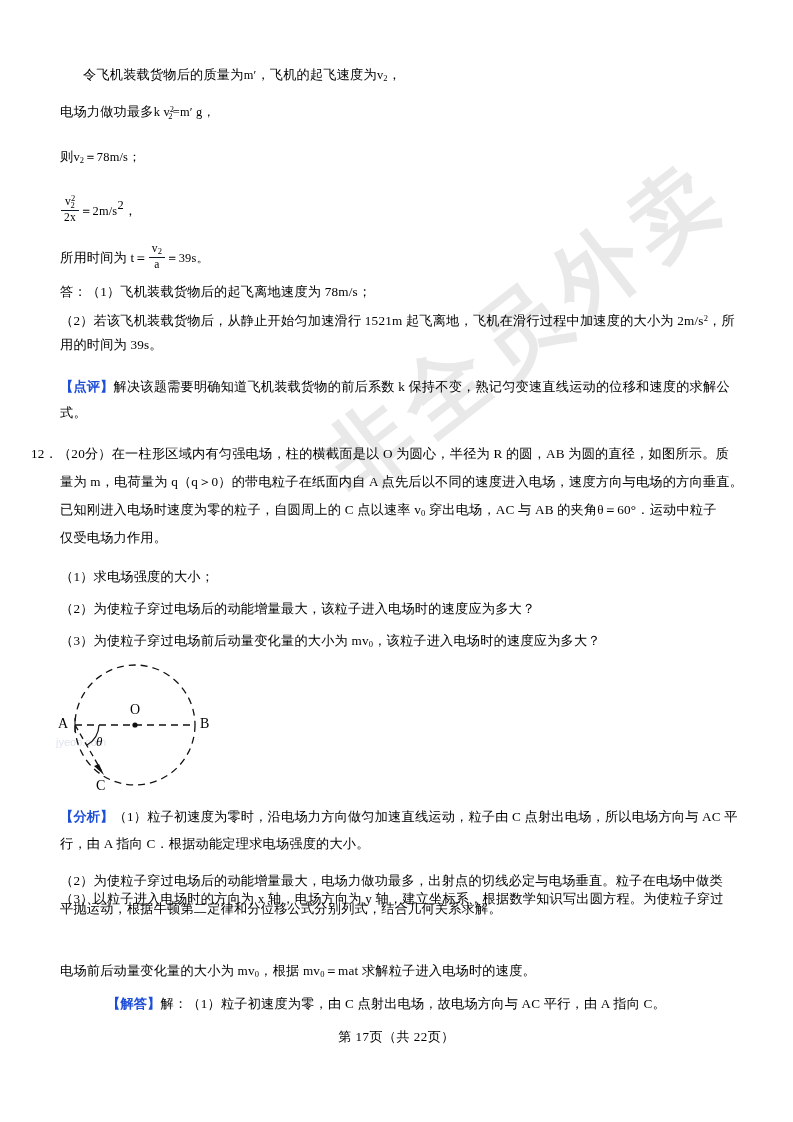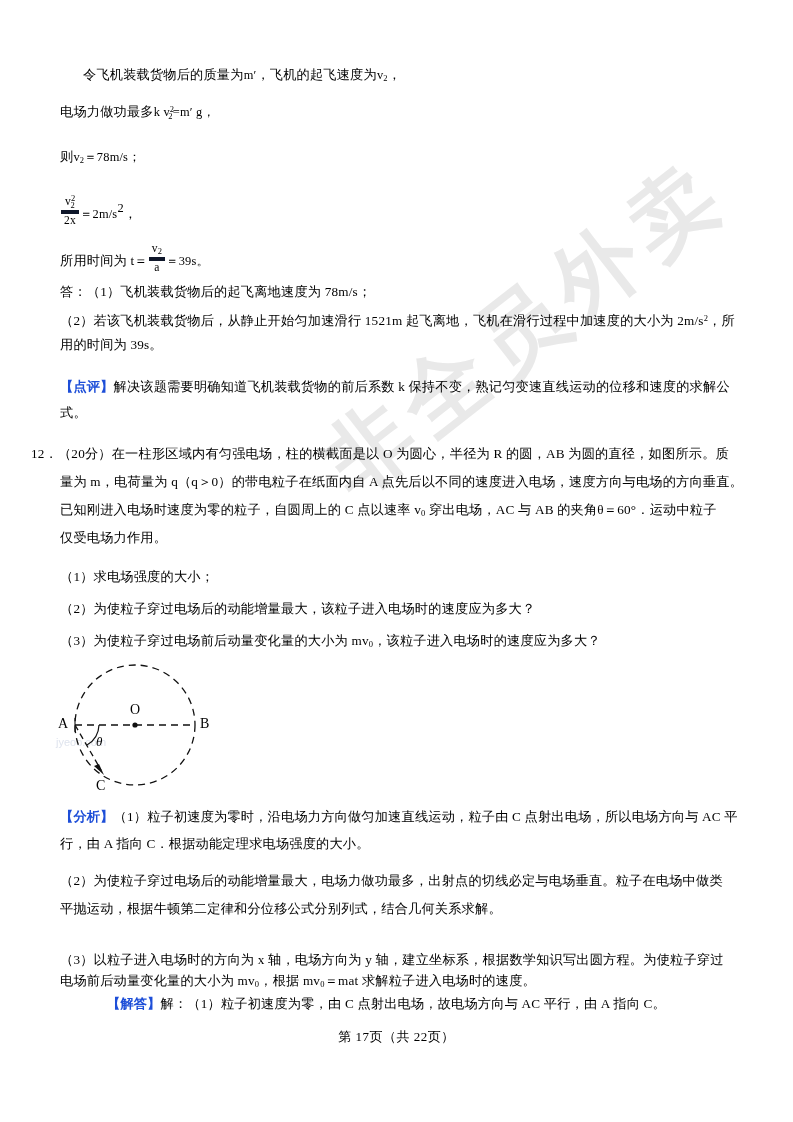--- a/index.html
+++ b/index.html
@@ -64,21 +64,21 @@
 
   .frac {
     display:inline-block;
     vertical-align:-0.48em;
     text-align:center;
     font-size:11.5px;
     line-height:1.08;
     margin:0 1px;
   }
   .frac .num { display:block; padding:0 3px; }
-  .frac .den { display:block; padding:0 3px; border-top:4px solid #0f172a; }
+  .frac .den { display:block; padding:0 3px; border-top:1px solid #0f172a; }
 
   
   .diagram {
     position:absolute;
     left:52px; top:652px;
     width:220px; height:160px;
     z-index:2;
   }
   .diagram svg { display:block; }
   .dlabel {
@@ -161,22 +161,22 @@
     </div>
 
     <div class="ln" style="left:60px; top:808px;">
       <span class="mark">【分析】</span><span>（1）粒子初速度为零时，沿电场力方向做匀加速直线运动，粒子由 C 点射出电场，所以电场方向与 AC 平</span>
     </div>
     <div class="ln" style="left:60px; top:835px;">行，由 A 指向 C．根据动能定理求电场强度的大小。</div>
 
     <div class="ln" style="left:60px; top:872px;">（2）为使粒子穿过电场后的动能增量最大，电场力做功最多，出射点的切线必定与电场垂直。粒子在电场中做类</div>
     <div class="ln" style="left:60px; top:900px;font-family:Liberation Serif, serif;">平抛运动，根据牛顿第二定律和分位移公式分别列式，结合几何关系求解。</div>
 
-    <div class="ln" style="left:60px; top:951px;">（3）以粒子进入电场时的方向为 x 轴，电场方向为 y 轴，建立坐标系，根据数学知识写出圆方程。为使粒子穿过</div>
-    <div class="ln" style="left:60px; top:962px;margin-top:10px;">
+    <div class="ln" style="left:60px; top:890px;">（3）以粒子进入电场时的方向为 x 轴，电场方向为 y 轴，建立坐标系，根据数学知识写出圆方程。为使粒子穿过</div>
+    <div class="ln" style="left:60px; top:962px;">
       <span>电场前后动量变化量的大小为 mv</span><sub>0</sub><span>，根据 mv</span><sub>0</sub><span>＝mat 求解粒子进入电场时的速度。</span>
     </div>
 
     <div class="ln" style="left:60px; top:995px;margin-left:47px;">
       <span class="mark">【解答】</span><span>解：（1）粒子初速度为零，由 C 点射出电场，故电场方向与 AC 平行，由 A 指向 C。</span>
     </div>
 
   </div>
 
   <div class="diagram">

